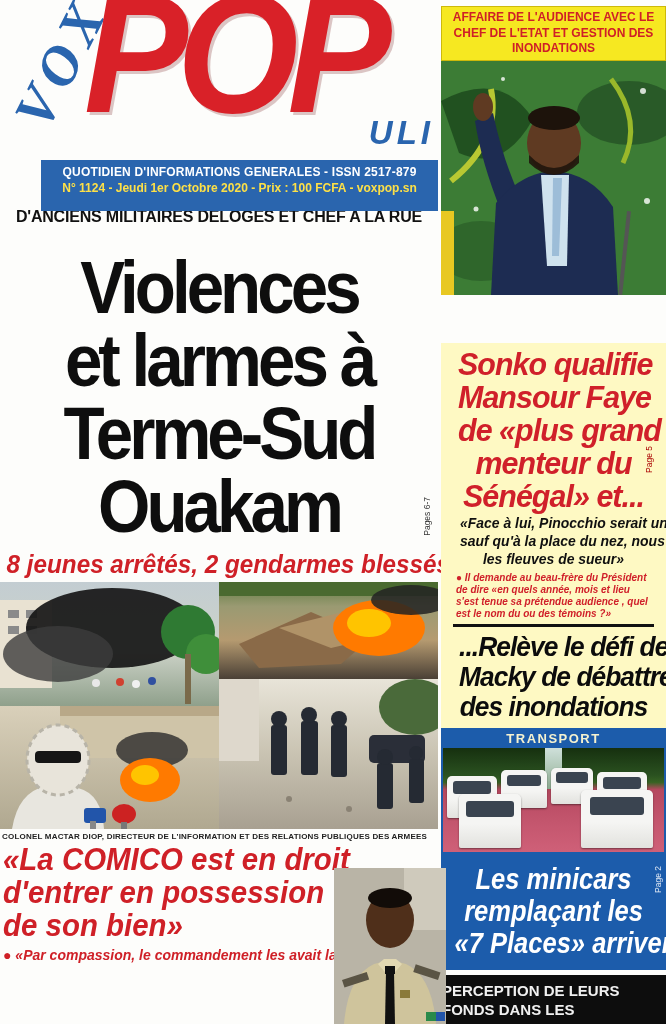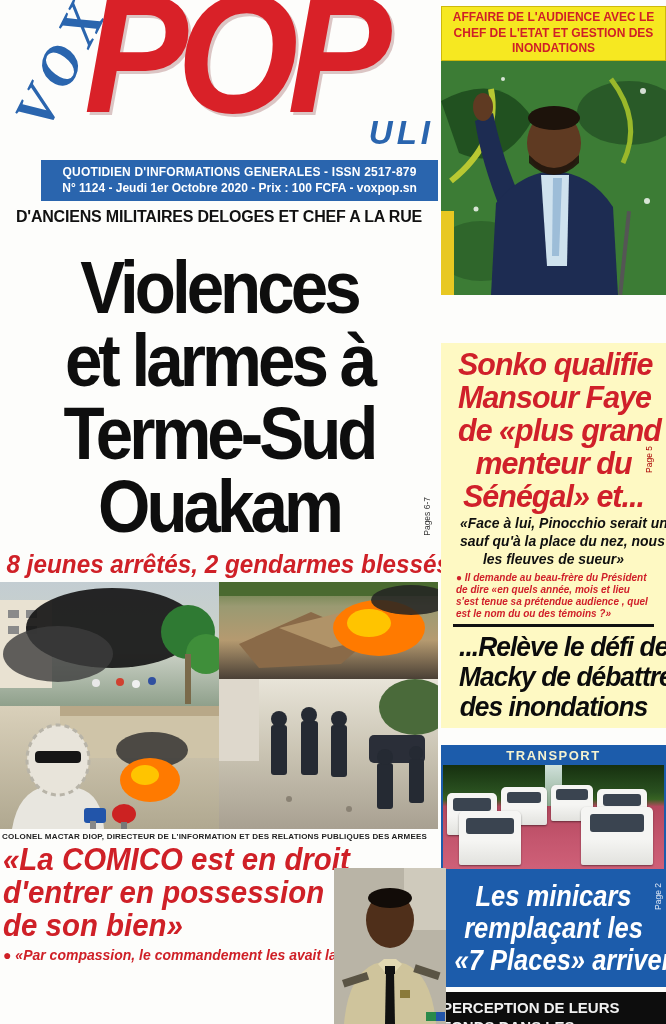--- a/index.html
+++ b/index.html
@@ -9,24 +9,24 @@
   .col-left{position:absolute;left:0;top:0;width:438px;}
   .masthead{position:relative;height:205px;}
   .vox{position:absolute;left:-14px;top:30px;width:150px;text-align:center;
        transform:rotate(-63deg);color:#2a65ae;font-family:"Liberation Serif",serif;
        font-weight:bold;font-style:italic;font-size:56px;letter-spacing:8px;}
   .pop{position:absolute;left:84px;top:-30px;color:#d92128;font-weight:bold;font-style:italic;
        font-size:168px;letter-spacing:-12px;line-height:1;transform:scale(.93,1.0);
        transform-origin:left top;text-shadow:3px 3px 0 rgba(120,30,30,.25);}
   .uli{position:absolute;right:4px;top:114px;color:#2a65ae;font-weight:bold;font-style:italic;
        font-size:33px;letter-spacing:4px;}
-  .masthead-bar{position:absolute;left:41px;right:0;top:160px;height:41px;background:#2a65ae;
+  .masthead-bar{position:absolute;left:41px;right:0;top:160px;height:51px;background:#2a65ae;
        color:#fff;text-align:center;padding-top:5px;box-sizing:border-box;}
   .masthead-bar .l1{font-size:12px;font-weight:bold;letter-spacing:.2px;}
-  .masthead-bar .l2{font-size:12px;font-weight:bold;color:#ffffff;margin-top:2px;}
+  .masthead-bar .l2{font-size:12px;font-weight:bold;color:#fde047;margin-top:2px;}
   .kicker{ text-align:center;font-weight:bold;font-size:16px;color:#111;margin-top:3px;
        letter-spacing:-.2px;}
   .main-headline{position:relative;text-align:center;margin-top:22px;}
   .main-headline .hl{display:block;white-space:nowrap;font-weight:bold;color:#0e0e0e;
        font-size:68px;line-height:73px;letter-spacing:-4px;transform:scale(.99,1.08);
        transform-origin:center top;}
   .vpage{position:absolute;writing-mode:vertical-rl;transform:rotate(180deg);
        font-size:8.5px;color:#333;}
   .vp-main{right:6px;bottom:4px;}
   .subhead{color:#cf2027;font-weight:bold;font-style:italic;font-size:25px;text-align:center;
@@ -54,21 +54,21 @@
   .sonko-headline .hl{color:#d0202a;font-size:32px;line-height:33px;letter-spacing:-1px;}
   .vp-sonko{right:0;bottom:40px;color:#a00;}
   .sonko-quote .ql{display:block;text-align:center;white-space:nowrap;color:#101010;
        font-weight:bold;font-style:italic;font-size:15px;line-height:17px;
        transform:scaleX(.93);transform-origin:center;margin-top:1px;}
   .sonko-note{color:#d0202a;font-style:italic;font-weight:bold;font-size:10px;
        line-height:1.2;margin:5px 3px 4px;}
   .divider{height:3px;background:#111;margin:2px 0 5px;}
   .sonko-second .hl{color:#0c0c0c;font-size:28px;line-height:30px;letter-spacing:-1px;
        transform:scaleX(.94);}
-  .transport-block{border:2px solid #1c5cab;margin-top:17px;background:#fff;}
+  .transport-block{border:2px solid #1c5cab;margin-top:0;background:#fff;}
   .transport-strip{background:#1c5cab;color:#f5f2d0;font-weight:bold;font-size:13px;
        text-align:center;letter-spacing:1.5px;padding:1px 0 2px;}
   .vans-photo{position:relative;height:104px;overflow:hidden;
        background:linear-gradient(180deg,#16300f 0%,#2a5120 26%,#376323 33%,#b5485f 40%,#c4566e 72%,#cf6078 100%);}
   .vans-photo::before{content:"";position:absolute;left:46%;top:0;width:8%;height:40%;
        background:linear-gradient(180deg,#cfe0da,#8fae92);}
   .van{position:absolute;background:linear-gradient(180deg,#f5f5f3 55%,#e2e2de);
        border-radius:5px 5px 2px 2px;box-shadow:0 1px 2px rgba(0,0,0,.45);}
   .van::after{content:"";position:absolute;left:12%;right:12%;top:13%;height:30%;
        background:#3a4450;border-radius:3px;}

